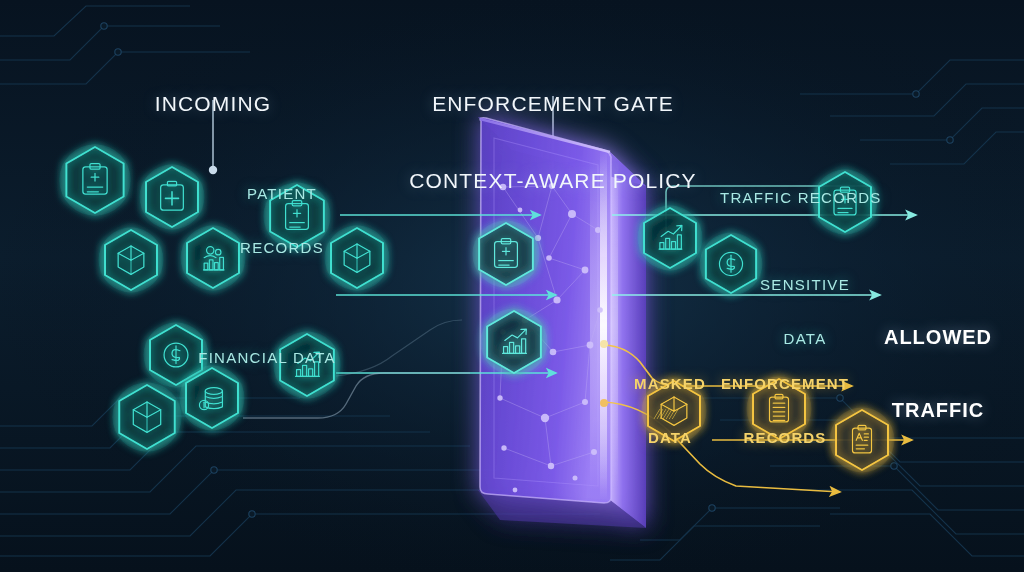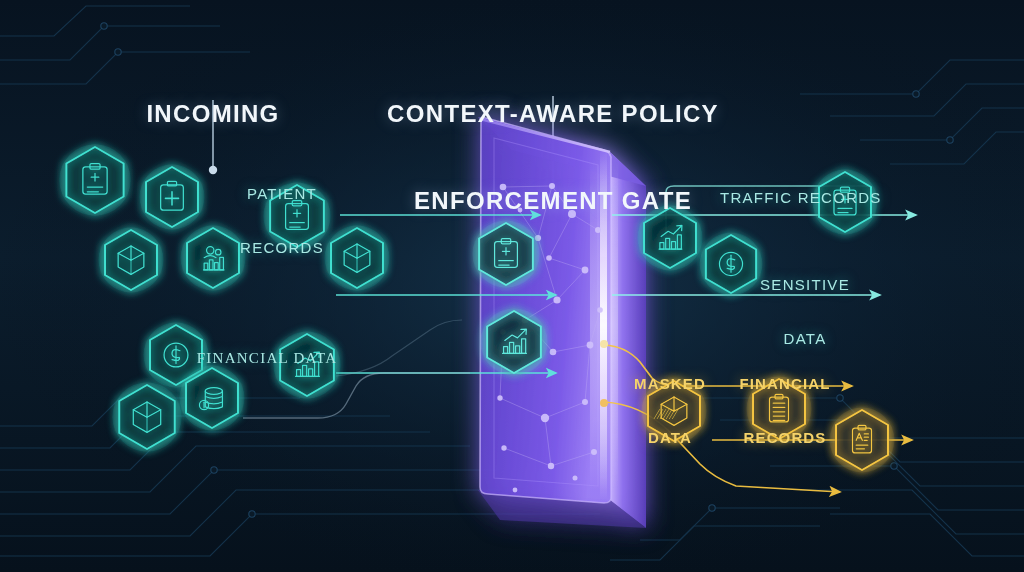--- a/index.html
+++ b/index.html
@@ -28,22 +28,22 @@
   
   .lbl {
     position: absolute;
     white-space: pre;
     line-height: 1.22;
     letter-spacing: 0.035em;
     pointer-events: none;
   }
   .title-main {
     color: #f2f7fb;
-    font-size: 24px;
-    font-weight: 700;
+    font-size: 21px;
+    font-weight: 400;
     letter-spacing: 0.055em;
     text-shadow: 0 0 14px rgba(180,215,255,.35);
   }
   .cap-cyan {
     color: #a9e9e4;
     font-size: 15px;
     font-weight: 400;
     letter-spacing: 0.085em;
     text-shadow: 0 0 12px rgba(60,220,210,.55);
   }
@@ -595,46 +595,50 @@
           </g>
         </g>
       </g>
   </svg>
 
   <div class="lbl title-main ta-c" style="left:213px; top:40px;">
     <div>INCOMING</div>
   </div>
 
   <div class="lbl title-main ta-c" style="left:553px; top:40px;">
+    <div>ENFORCEMENT GATE</div>
     <div>CONTEXT-AWARE POLICY</div>
-    <div>ENFORCEMENT GATE</div>
   </div>
 
   <div class="lbl cap-cyan ta-c" style="left:282px; top:148px;">
     <div>PATIENT</div>
     <div>RECORDS</div>
   </div>
 
-  <div class="lbl cap-cyan ta-c" style="left:267px; top:312px;font-family:Liberation Serif, serif;">
+  <div class="lbl cap-cyan ta-c" style="left:267px; top:312px;">
     <div>FINANCIAL DATA</div>
   </div>
 
   <div class="lbl cap-cyan ta-l" style="left:720px; top:152px;">
     <div>TRAFFIC RECORDS</div>
   </div>
 
   <div class="lbl cap-cyan ta-c" style="left:805px; top:239px;">
     <div>SENSITIVE</div>
     <div>DATA</div>
   </div>
 
+  <div class="lbl cap-white ta-c" style="left:938px; top:276px;">
+    <div>ALLOWED</div>
+    <div>TRAFFIC</div>
+  </div>
 
   <div class="lbl cap-gold ta-c" style="left:670px; top:338px;">
     <div>MASKED</div>
     <div>DATA</div>
   </div>
 
   <div class="lbl cap-gold ta-c" style="left:785px; top:338px;">
-    <div>FINANCIAL</div>
+    <div>ENFORCEMENT</div>
     <div>RECORDS</div>
   </div>
 
 </div>
 
 </body></html>

